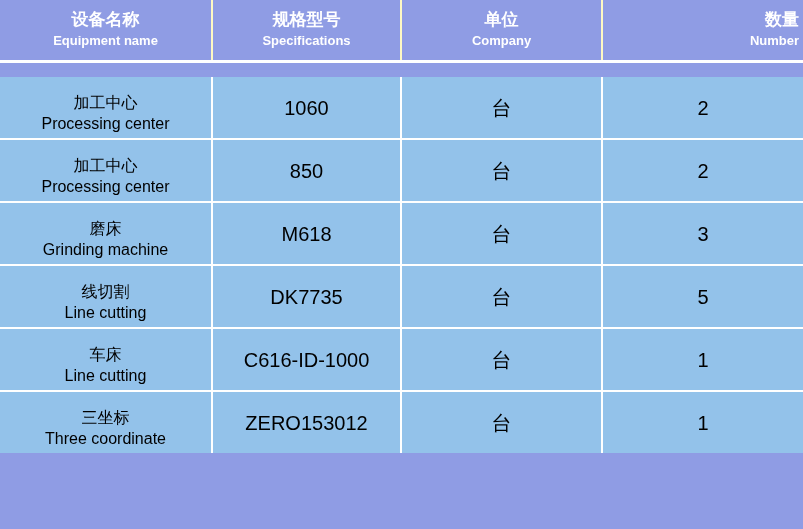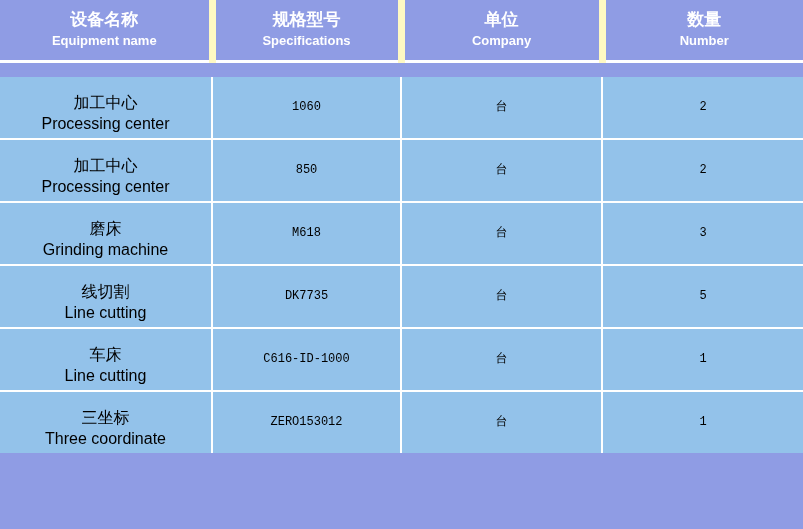--- a/index.html
+++ b/index.html
@@ -30,27 +30,28 @@
   table.equipment-table col.c3 { width: 201px; }
 
   thead th {
     background: #8f9ce4;
     color: #ffffff;
     font-weight: bold;
     font-size: 17px;
     line-height: 1.35;
     padding: 6px 4px 8px 4px;
     height: 46px;
-    border-right: 7px solid #fef9c3;
+    border-right: 2px solid #fef9c3;
     border-bottom: 3px solid #ffffff;
     text-align: center;
     vertical-align: middle;
   }
   thead th:last-child {
     border-right: none;
+    text-align: right;
   }
   thead th .cn {
     display: block;
     font-size: 17px;
     font-weight: bold;
   }
   thead th .en {
     display: block;
     font-size: 13px;
     font-weight: bold;
@@ -82,22 +83,21 @@
     font-size: 16px;
     margin-top: 12px;
   }
   tbody td.name .en {
     display: block;
     font-size: 16px;
   }
   tbody td.spec,
   tbody td.company,
   tbody td.number {
-    font-size: 12px;
-    font-family: Liberation Mono, monospace;
+    font-size: 20px;
   }
   .gap-row td {
     background: #8f9ce4;
     height: 14px;
     border: none;
     padding: 0;
   }
 </style>
 </head>
 <body>

